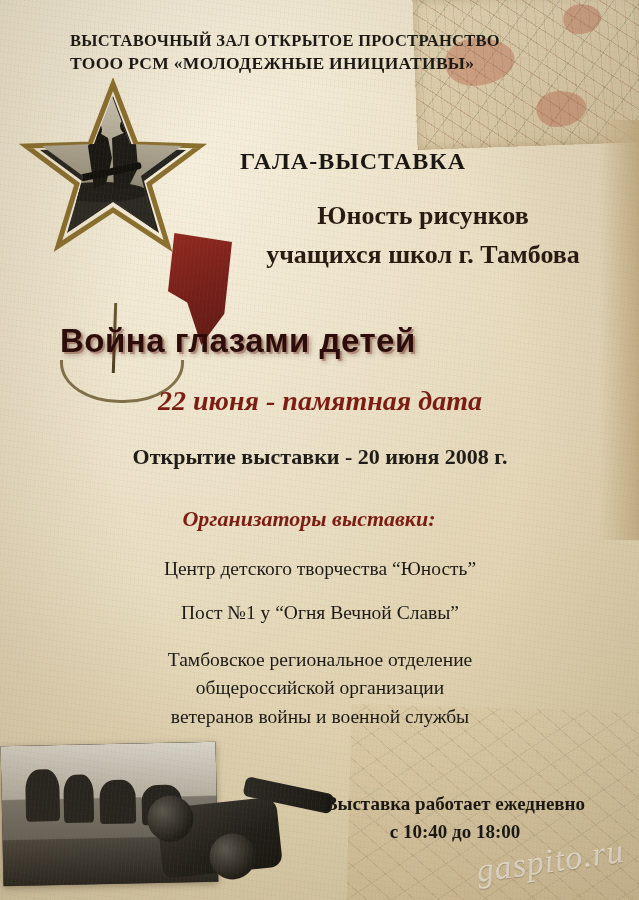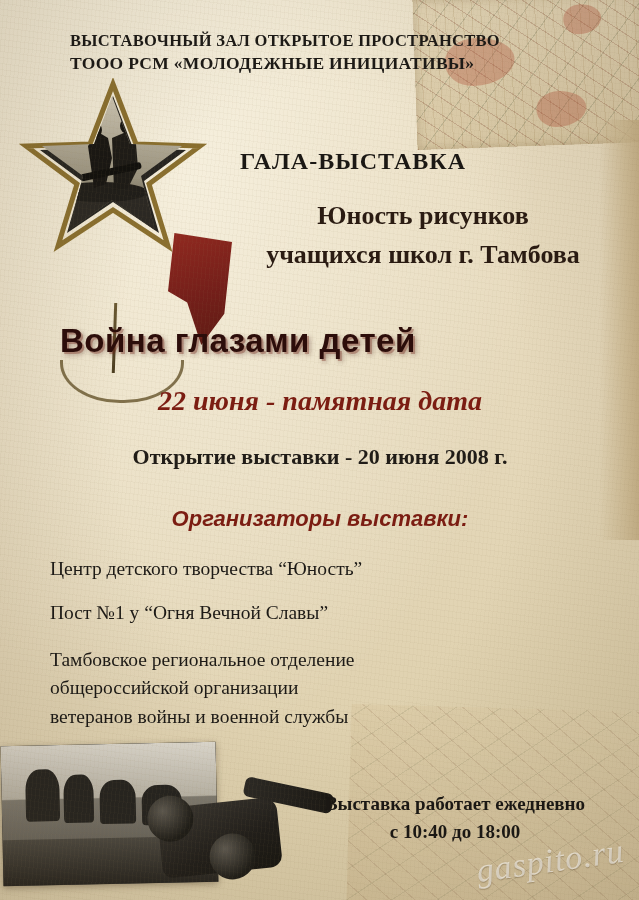--- a/index.html
+++ b/index.html
@@ -290,34 +290,35 @@
     width: 520px;
     text-align: center;
     font-family: "Liberation Serif", serif;
     font-size: 22px;
     color: #201c17;
     font-weight: bold;
   }
   .org-title {
     position: absolute;
     top: 506px;
-    left: 60px;
+    left: 49px;
     width: 520px;
     text-align: center;
-    font-family: Liberation Sans, sans-serif;
+    font-family: Liberation Serif, serif;
     font-style: italic;
     font-weight: bold;
     font-size: 22px;
     color: #7b1d12;
   }
   .org-list {
     position: absolute;
     top: 558px;
     left: 50px;
     width: 540px;
+    text-align: center;
     font-family: "Liberation Serif", serif;
     font-size: 19.5px;
     color: #1d1a16;
   }
   .org-list .item { margin-bottom: 22px; }
   .org-list .item.multi { line-height: 1.45; margin-bottom: 0; }
   .hours {
     position: absolute;
     top: 790px;
     left: 300px;

